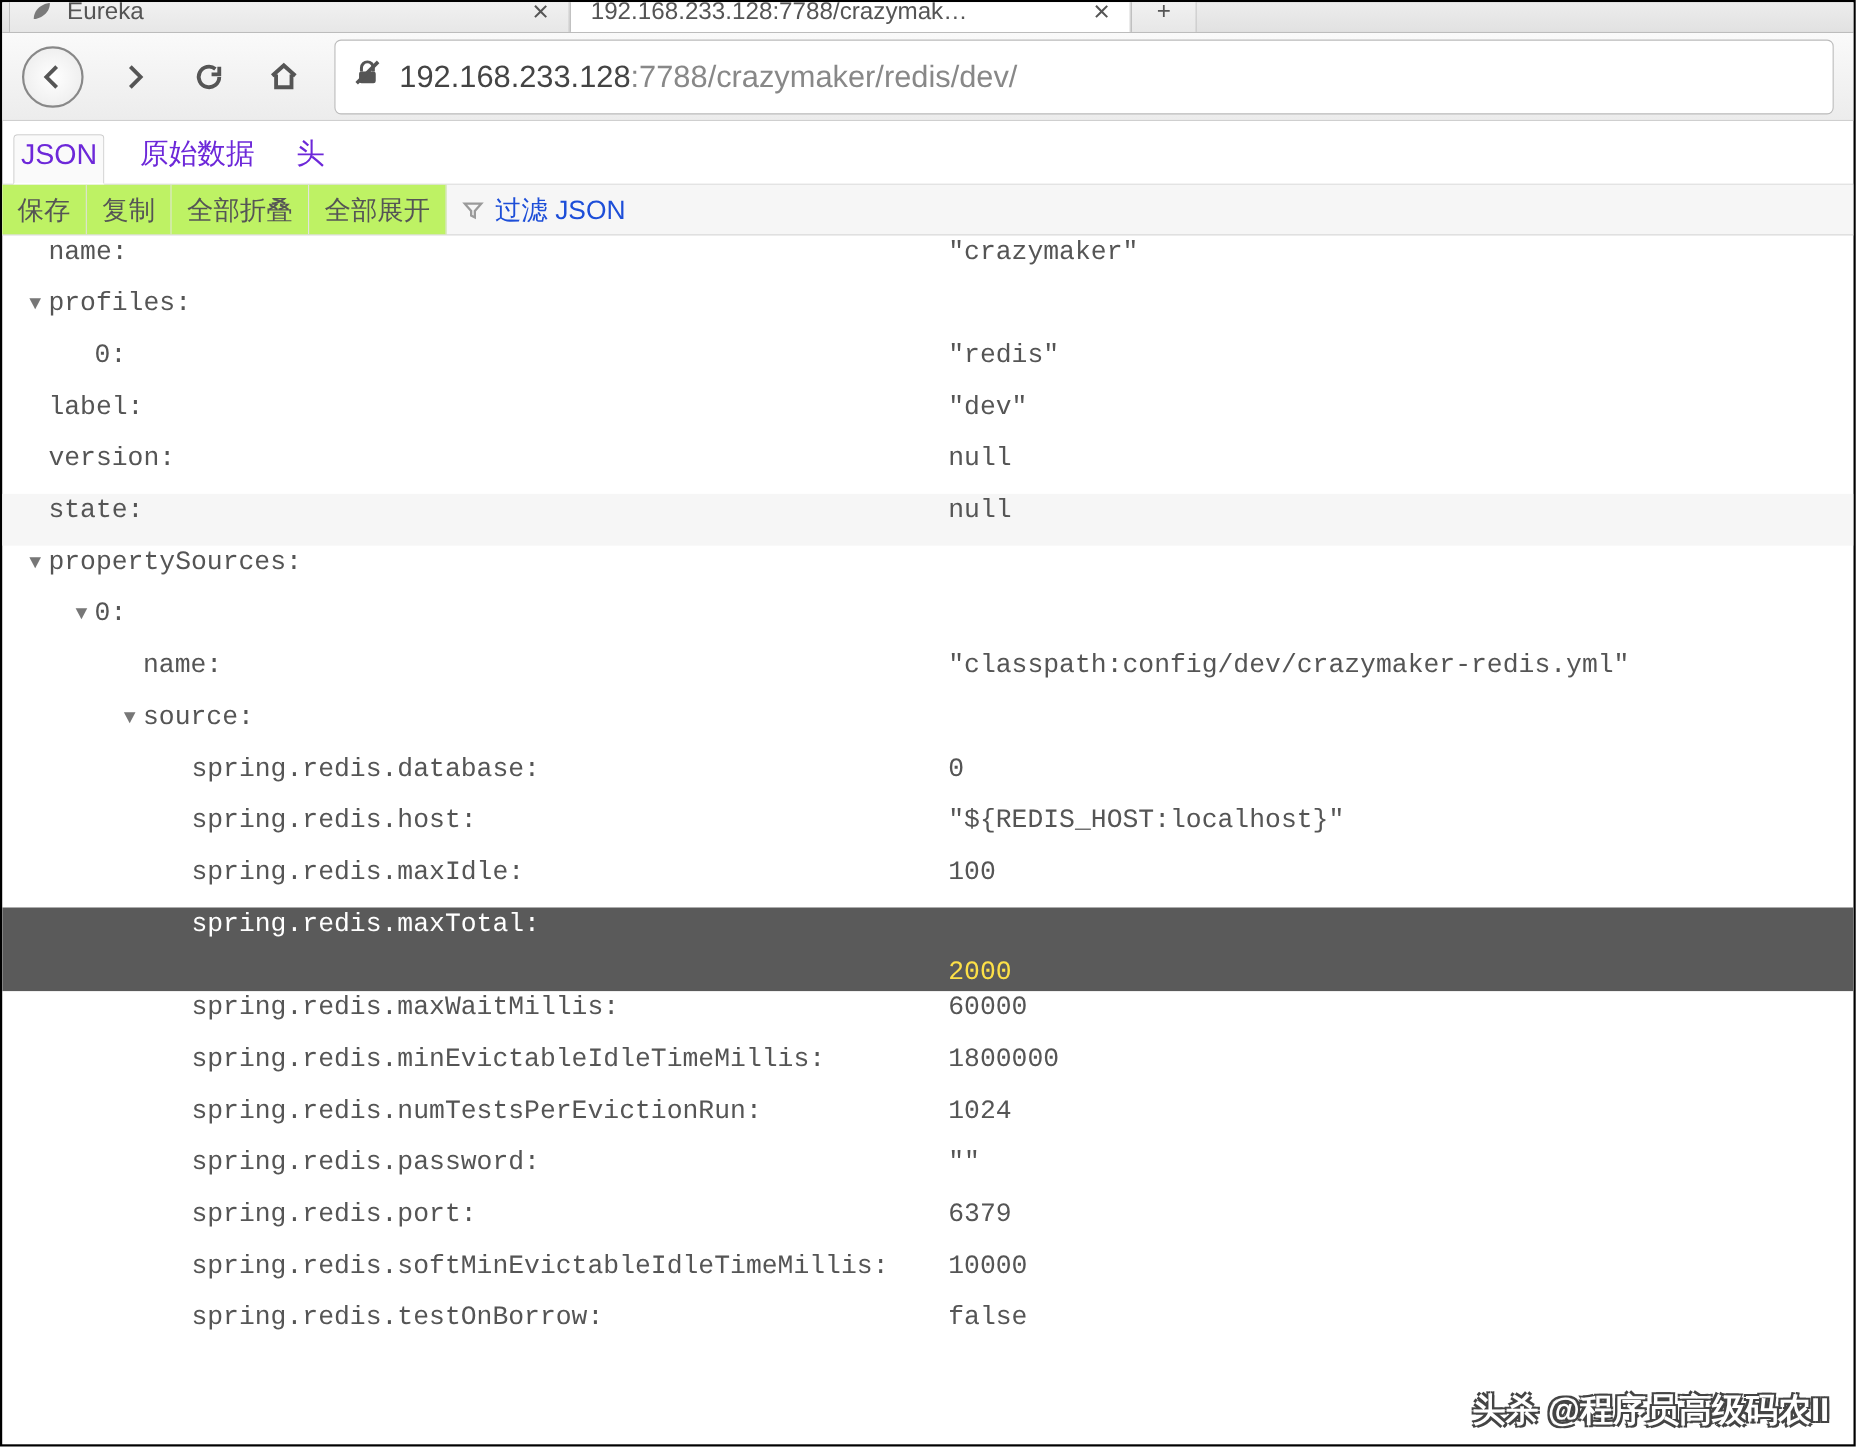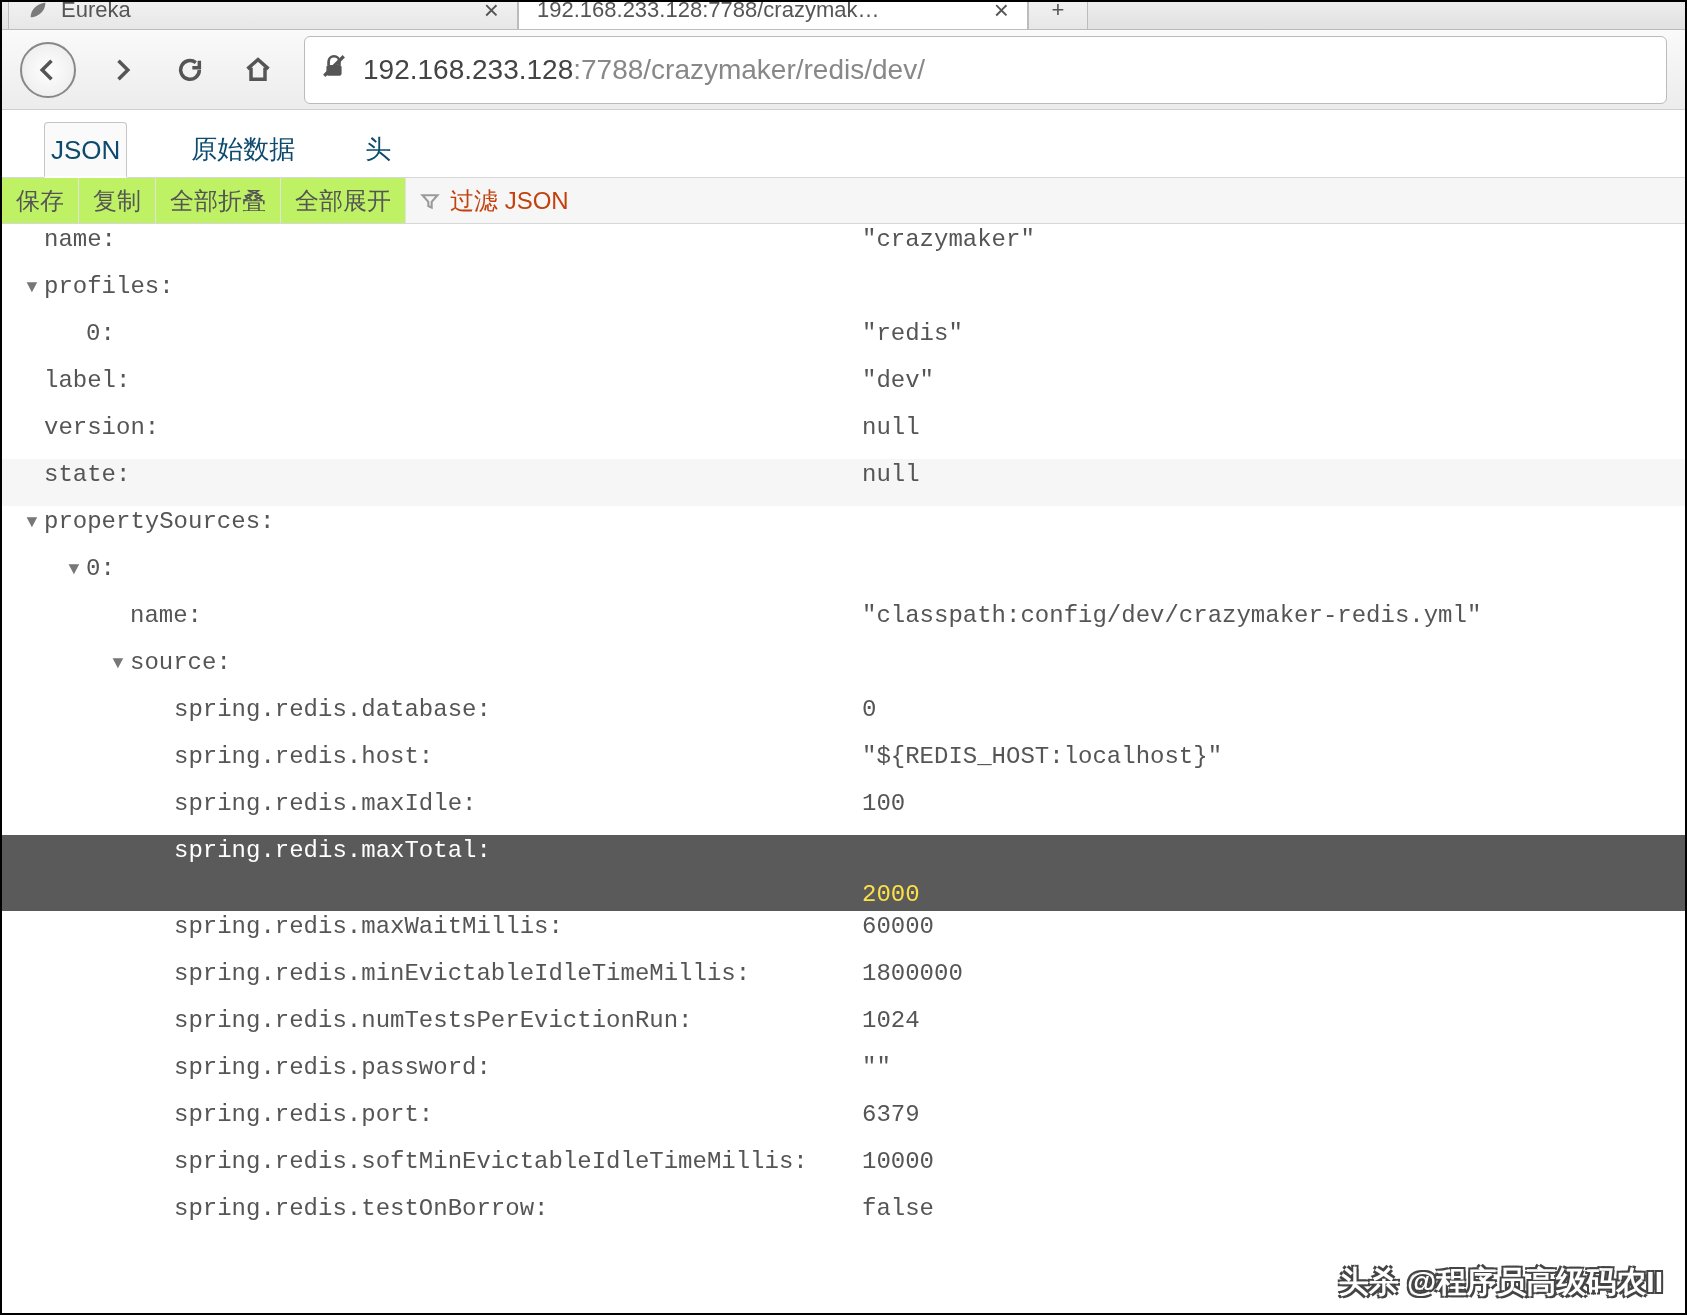--- a/index.html
+++ b/index.html
@@ -85,23 +85,22 @@
   
   .view-tabs{
     display:flex;
     align-items:flex-end;
     gap:26px;
     padding:10px 10px 0 10px;
     font-size:26px;
     border-bottom:1px solid #d7d7d7;
   }
   .view-tab{
-    padding:12px 6px 10px 6px;
-    color:#0c4a6e;
-    margin-left:32px;
+    padding:2px 6px 10px 6px;
+    color:#6d28d9;
   }
   .view-tab.active{
     border:1px solid #c5c5c5;
     border-bottom:2px solid #fff;
     margin-bottom:-1px;
     border-top-left-radius:4px;border-top-right-radius:4px;
     background:#fafafa;
   }
 
   
@@ -117,21 +116,21 @@
   .toolbar .tb-btn{
     padding:0 14px;
     height:100%;
     display:flex;
     align-items:center;
     border-right:1px solid #e2e2e2;
     background:#bef264;
   }
   .toolbar .filter{
     display:flex;align-items:center;gap:10px;
-    padding:0 14px;color:#c2410c;
+    padding:0 14px;color:#1d4ed8;
   }
   .toolbar .filter svg{width:20px;height:20px;stroke:#9a9a9a;stroke-width:2.5;fill:none;}
 
   
   .tree{
     font-family: Consolas, "Courier New", monospace;
     font-size:24px;
     line-height:1.0;
   }
   .row{

